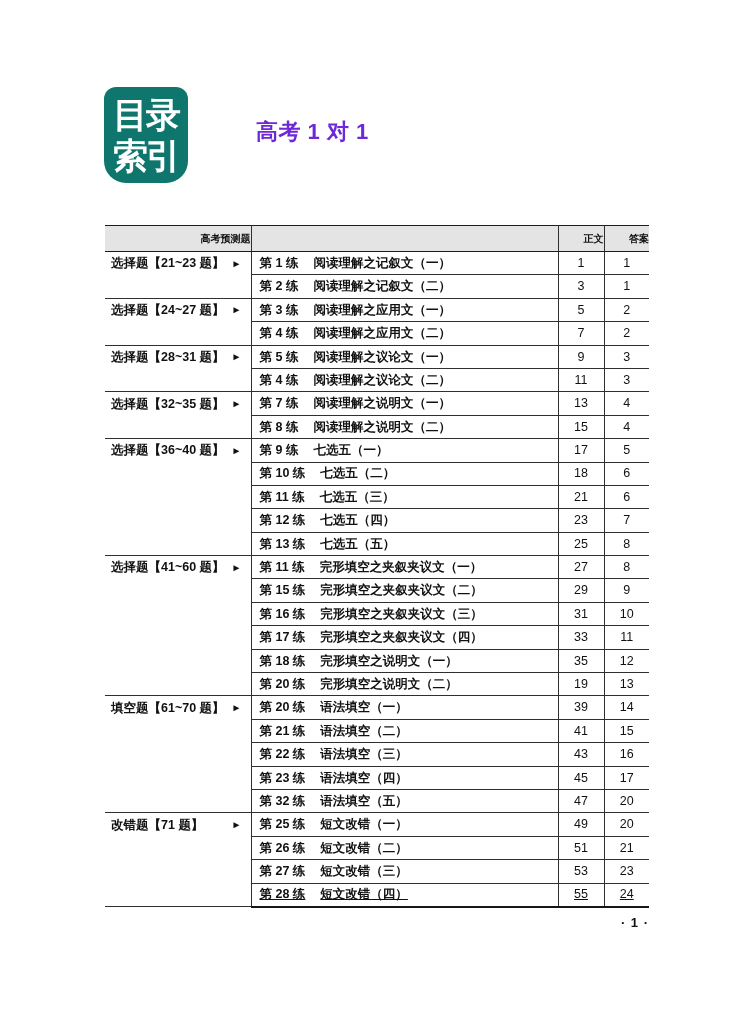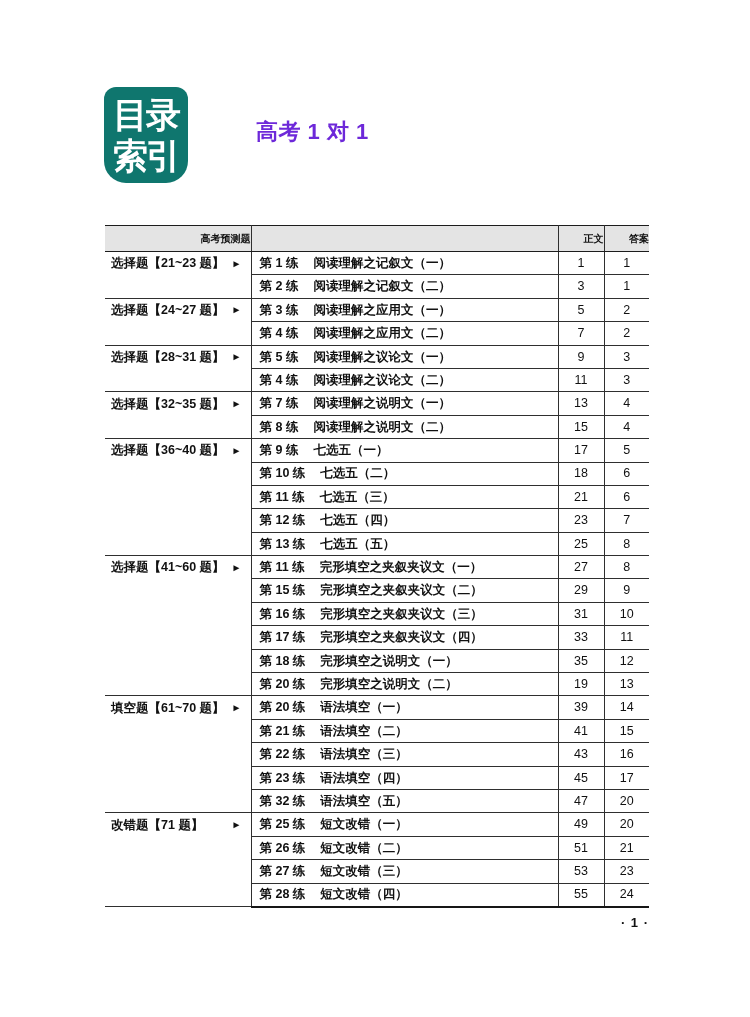--- a/index.html
+++ b/index.html
@@ -30,21 +30,21 @@
   .toc-table th, .toc-table td { border:1px solid #2f2f2f; padding:0; }
   .toc-table th {
     background:#e4e4e4; height:25px; font-weight:bold; font-size:10px;
     border-top:1.5px solid #1c1c1c; border-bottom:1px solid #1c1c1c;
     text-align:right;
   }
   .toc-table th.cat-head { border-left:none; }
   .toc-table th.ans-head { border-right:none; }
   .toc-table td { height:22.4px; line-height:1; vertical-align:middle; }
   tr.group-start td { border-top:1.6px solid #161616; }
-  tbody tr:last-child td { border-bottom:2px solid #161616; }
+  tbody tr:last-child td { border-bottom:2px solid #161616;text-decoration:underline; }
   td.cat-cell { border-left:none; vertical-align:top;text-align:right; }
   .cat-wrap {
     display:flex; justify-content:space-between; align-items:center;
     height:23px; padding:0 9px 0 6px; font-weight:bold;
   }
   .cat-arrow { font-size:10px; line-height:1; }
   td.content-cell { padding-left:8px; font-weight:bold; }
   td.content-cell .ptitle { margin-left:15px; }
   td.page-cell, td.ans-cell { text-align:center; font-weight:normal; }
   td.ans-cell { border-right:none; }

